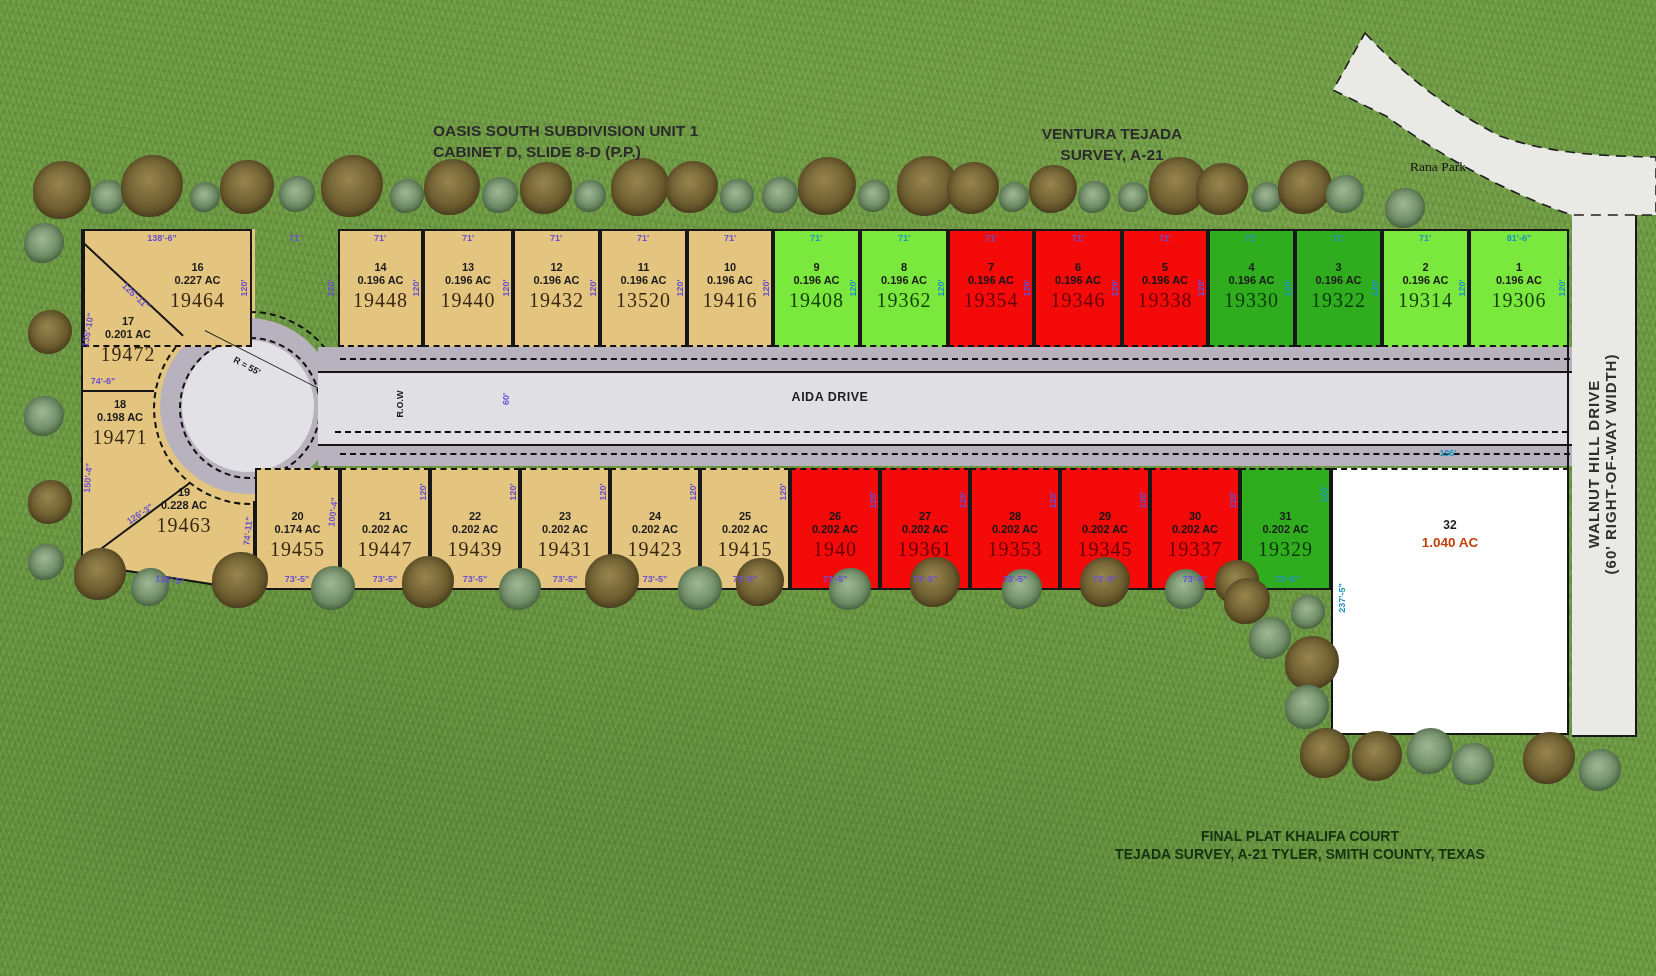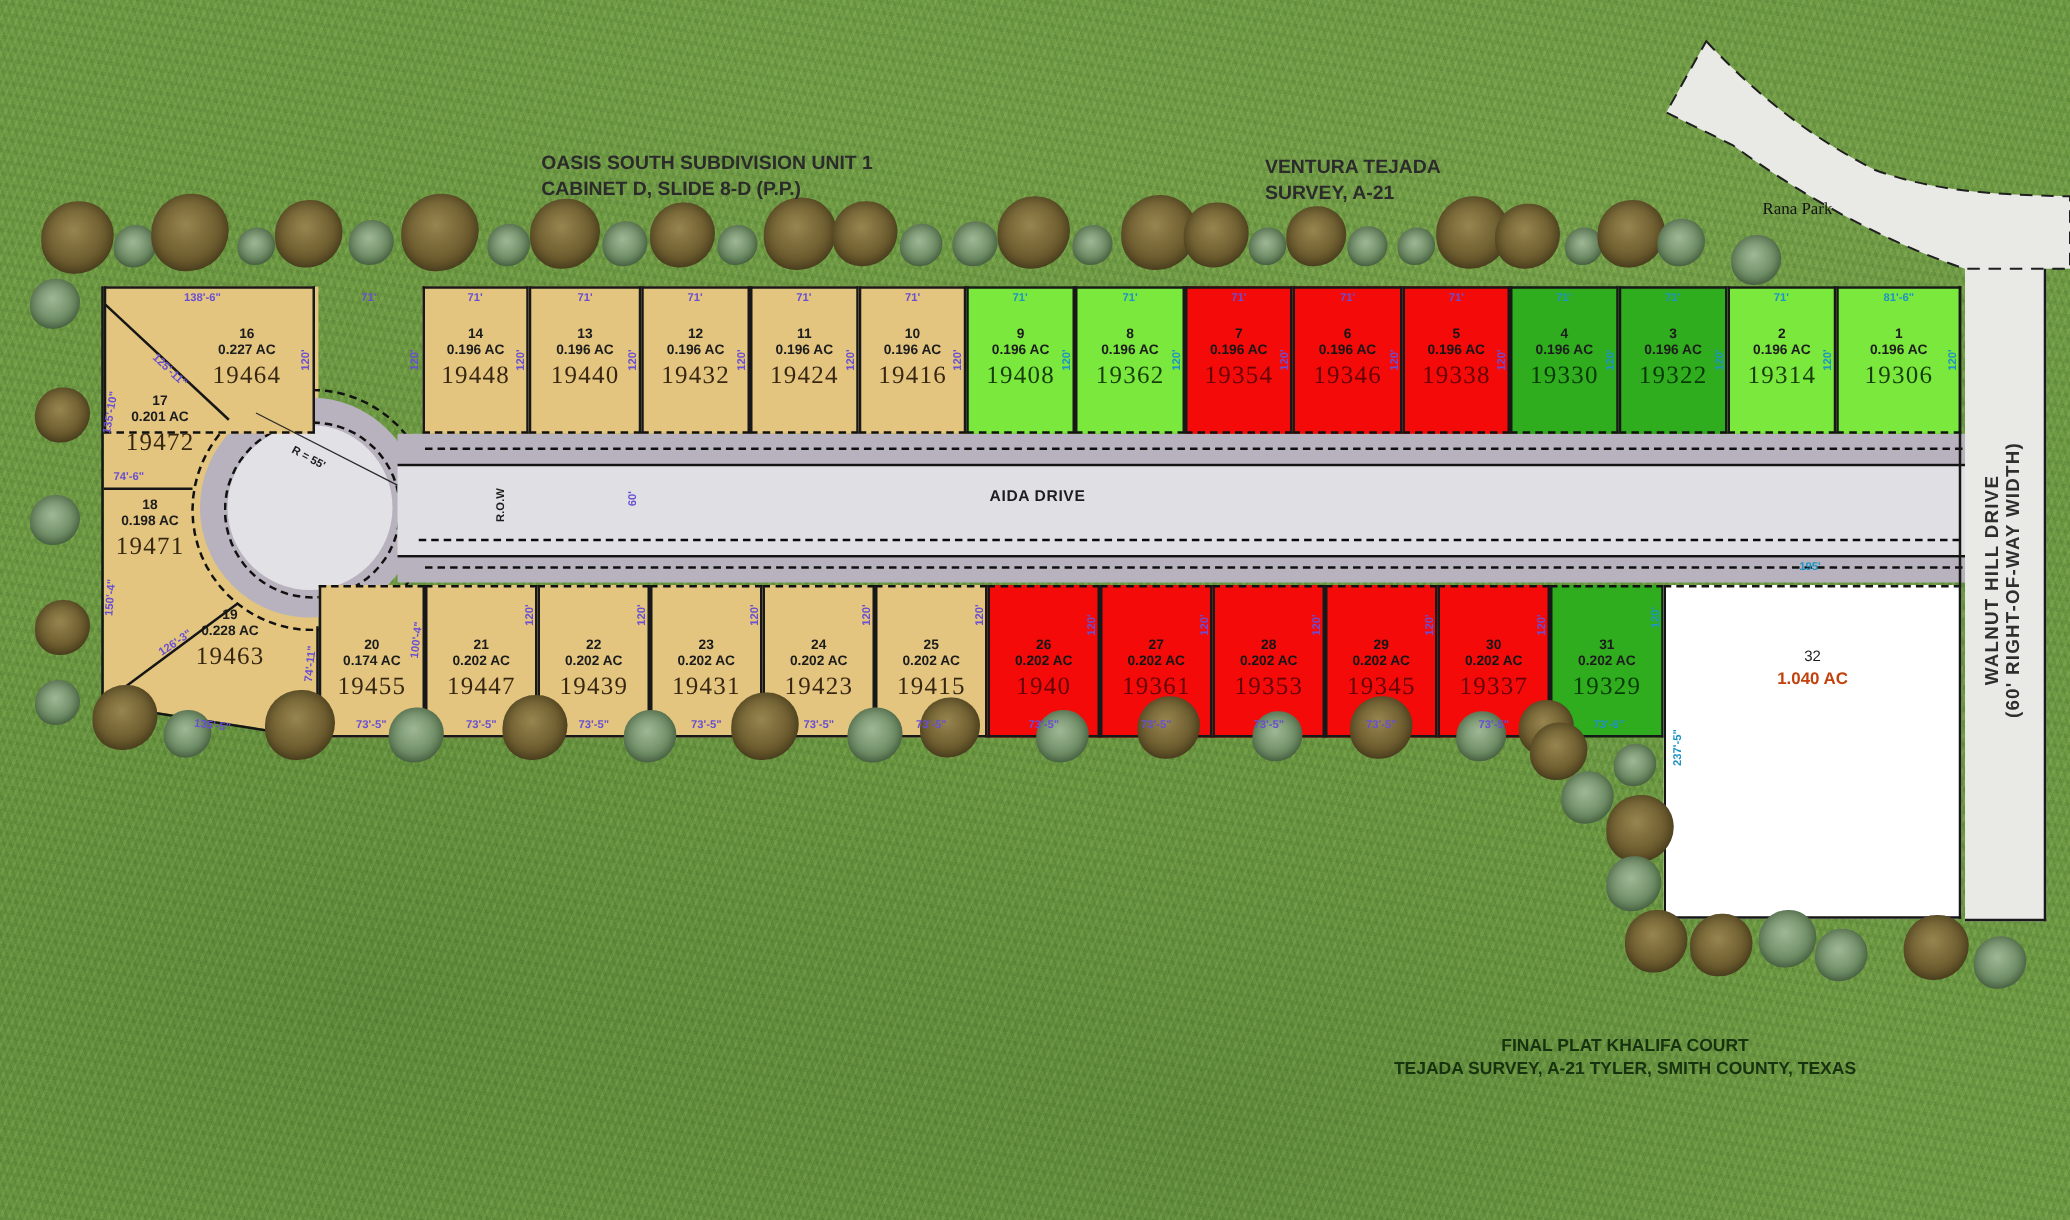--- a/index.html
+++ b/index.html
@@ -53,31 +53,31 @@
   .top-lot .tl{top:30px;} .bottom-lot .tl{top:40px;}
   .lot-no,.lot-ac{font-size:11px;font-weight:bold;color:#1c1c1c;line-height:13px;}
   .lot-id{font-family:"Liberation Serif",serif;font-size:20px;letter-spacing:1px;
     color:rgba(30,15,0,.88);margin-top:3px;line-height:21px;}
   .sold .lot-id{color:rgba(75,0,0,.85);} .sold .lot-no,.sold .lot-ac{color:#151515;}
   .forsale .lot-id{color:rgba(0,42,0,.88);} .available .lot-id{color:rgba(8,38,0,.88);}
   .west-lbl{position:absolute;text-align:center;z-index:3;}
   #lot32{left:1331px;top:468px;width:238px;height:267px;background:#ffffff;
     border:2px solid #151515;border-top-style:dashed;box-sizing:border-box;z-index:3;}
   #lot32 .tl{top:48px;}
-  #lot32 .lot32-no{font-size:12px;font-weight:normal;color:#1c1c1c;}
+  #lot32 .lot32-no{font-size:12px;font-weight:bold;color:#1c1c1c;}
   #lot32 .lot32-ac{font-size:13.5px;font-weight:bold;color:#c2410c;margin-top:3px;}
   
   .pline{position:absolute;border-top:2px solid #161616;transform-origin:0 0;z-index:4;}
   .leader{position:absolute;border-top:1.5px solid #2a2a2a;transform-origin:0 0;z-index:4;}
   
   .dim{position:absolute;font-size:9px;font-weight:bold;white-space:nowrap;z-index:6;
     transform:translate(-50%,-50%);}
   
   .map-title{position:absolute;font-size:15.5px;font-weight:bold;color:#2b2b2b;line-height:20.5px;z-index:6;}
-  #survey-title{text-align:left;width:200px;}
+  #survey-title{text-align:center;width:200px;}
   #footer{position:absolute;left:1020px;top:828px;width:560px;text-align:center;
     font-size:14px;font-weight:bold;color:#16320f;line-height:17.5px;z-index:6;}
   
   #legend{position:absolute;left:412px;top:708px;width:206px;height:95px;
     background:rgba(225,224,216,.85);z-index:7;padding:12px 0 0 26px;box-sizing:border-box;}
   .legend-row{display:flex;align-items:center;height:19px;}
   .swatch{width:26px;height:15px;margin-right:9px;flex:0 0 auto;}
   .legend-label{font-size:11.5px;font-weight:bold;color:#3a3a3a;letter-spacing:.3px;}
 </style>
 </head>
@@ -137,21 +137,21 @@
       <div class="tl">
         <div class="lot-no">12</div>
         <div class="lot-ac">0.196 AC</div>
         <div class="lot-id">19432</div>
       </div>
     </div>
     <div class="lot top-lot future" style="left: 600px; width: 87px; background: rgb(227, 197, 127);">
       <div class="tl">
         <div class="lot-no">11</div>
         <div class="lot-ac">0.196 AC</div>
-        <div class="lot-id">19424</div>
+        <div class="lot-id">13520</div>
       </div>
     </div>
     <div class="lot top-lot future" style="left: 687px; width: 86px; background: rgb(227, 197, 127);">
       <div class="tl">
         <div class="lot-no">10</div>
         <div class="lot-ac">0.196 AC</div>
         <div class="lot-id">19416</div>
       </div>
     </div>
     <div class="lot top-lot available" style="left: 773px; width: 87px; background: rgb(122, 232, 61);">

